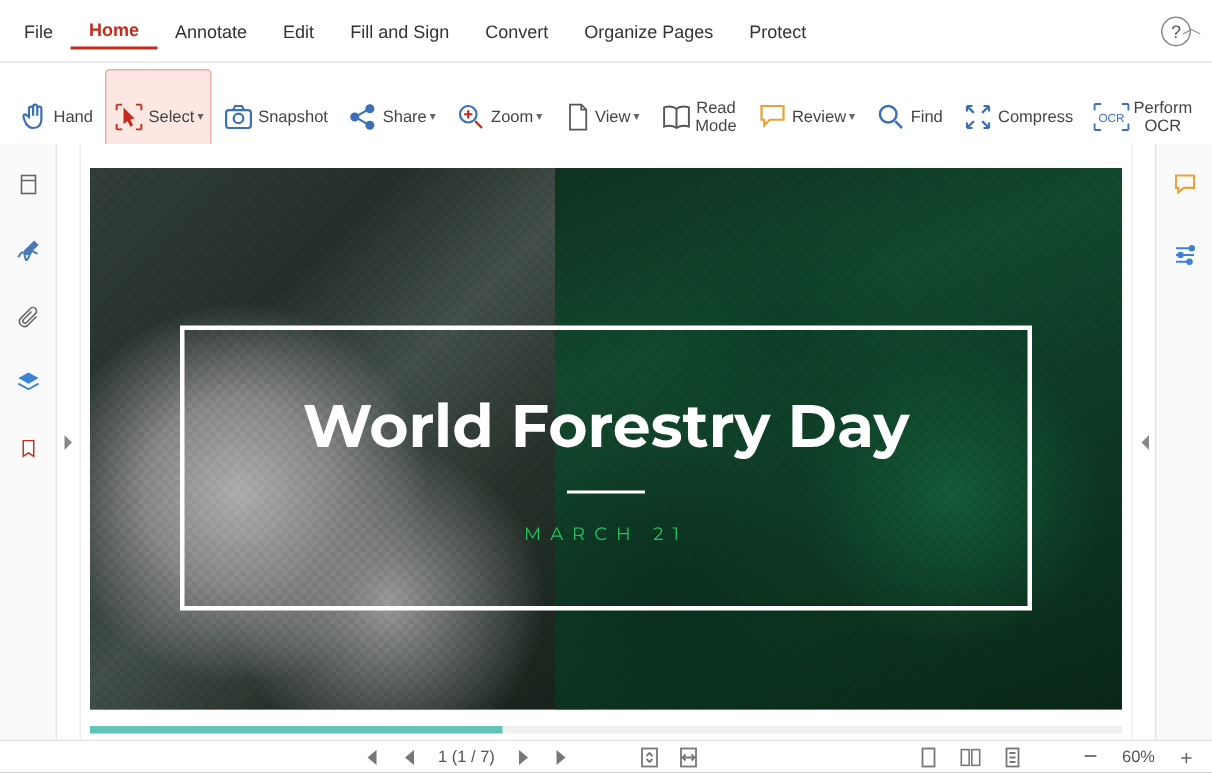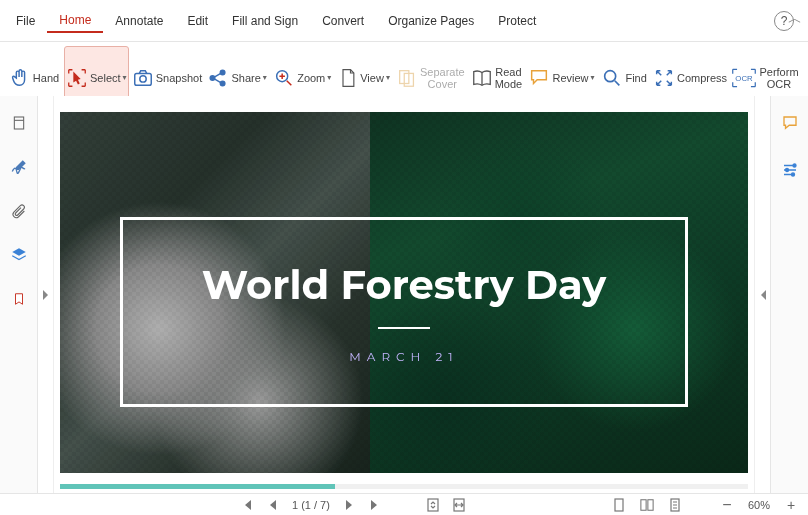--- a/index.html
+++ b/index.html
@@ -1,21 +1,21 @@
 <!DOCTYPE html>
 <html><head>
 <meta charset="utf-8">
 <style>
   * { box-sizing: border-box; margin: 0; padding: 0; }
   body { font-family: -apple-system, "Segoe UI", Arial, sans-serif; font-size: 12px; color: #333; background: #fff; width: 808px; height: 515px; overflow: hidden; position: relative; }
   
   
   .menubar { display: flex; align-items: center; height: 42px; padding: 0 4px; border-bottom: 1px solid #e5e5e5; }
   .menubar .item { padding: 4px 12px; cursor: pointer; font-size: 12px; }
-  .menubar .item.active { color: #c42b1c; border-bottom: 2px solid #c42b1c; font-weight: 400; }
+  .menubar .item.active { color: #c42b1c; border-bottom: 2px solid #c42b1c; font-weight: 700; }
   .menubar .spacer { flex: 1; }
   .helpbtn { width: 20px; height: 20px; border: 1px solid #888; border-radius: 50%; display: flex; align-items: center; justify-content: center; margin-right: 10px; font-size: 12px; color: #555; }
   
   
   .ribbon { display: flex; align-items: stretch; height: 70px; padding: 4px 6px 2px 6px; border-bottom: 1px solid #e5e5e5; gap: 2px; }
   .tool { display: flex; flex-direction: row; align-items: center; justify-content: center; min-width: 52px; padding: 2px 6px; border: 1px solid transparent; border-radius: 3px; cursor: pointer; gap: 2px; }
   .tool.selected { background: #fde7e3; border: 1px solid #e8b0a6; }
   .tool.disabled { opacity: 0.45; }
   .tool .ico { height: 24px; display: flex; align-items: center; justify-content: center; }
   .tool .lbl { font-size: 11px; color: #444; line-height: 12px; text-align: center; }
@@ -45,21 +45,21 @@
     radial-gradient(circle at 70% 60%, #145c38 0%, transparent 30%),
     radial-gradient(circle at 20% 80%, #0a3020 0%, transparent 25%),
     linear-gradient(160deg,#0f3322 0%, #134a2e 30%, #0d3a25 60%, #0a2818 100%);
   }
   .noise { position:absolute; inset:0; background-image:
     repeating-conic-gradient(#0000 0 90deg, #00000020 0 180deg);
     background-size: 8px 8px; mix-blend-mode: overlay; opacity:.5;}
   .title-frame { position:absolute; left:60px; right:60px; top:105px; height:190px; border:3px solid #fff; display:flex; flex-direction:column; align-items:center; justify-content:center; }
   .title-text { color:#fff; font-weight:700; font-size:40px; font-family: Montserrat, Arial, sans-serif; letter-spacing:0px;}
   .title-divider { width:52px; height:2px; background:#fff; margin-top:18px; }
-  .title-sub { color:#c4b5fd; font-size:12px; letter-spacing:6px; margin-top:20px; text-transform:uppercase; font-family: Montserrat, Arial, sans-serif;}
+  .title-sub { color:#22c55e; font-size:12px; letter-spacing:6px; margin-top:20px; text-transform:uppercase; font-family: Montserrat, Arial, sans-serif;}
   .h-scroll { position:absolute; left:6px; right:6px; bottom:4px; height:5px; background:#f0f0f0;}
   .h-scroll .thumb { position:absolute; left:0; width:40%; top:0; bottom:0; background:#60c4b8;}
   
   
   .statusbar { position:absolute; left:0; right:0; bottom:0; height:22px; border-top:1px solid #e5e5e5; display:flex; align-items:center; padding:0 10px; font-size:11px; color:#555; gap:14px;}
   .statusbar .navgroup { margin-left:230px; display:flex; align-items:center; gap:12px;}
   .statusbar .midspacer { flex:1; }
   .sb-icon { width:14px; height:14px; display:inline-flex; align-items:center; justify-content:center; cursor:pointer; color:#666;}
 </style>
 </head>
@@ -132,30 +132,20 @@
   <div class="tool">
     <div class="ico">
         <svg width="20" height="22" viewBox="0 0 24 24" fill="none" stroke="#555" stroke-width="1.4">
           <path d="M6 2h9l4 4v16H6z"></path>
           <path d="M15 2v4h4"></path>
         </svg>
       </div>
     <div class="lbl">View</div>
     <div class="arrow">▾</div>
   </div>
-  <div class="tool disabled">
-    <div class="ico">
-        <svg width="22" height="22" viewBox="0 0 24 24" fill="none" stroke="#d9a24a" stroke-width="1.4">
-          <rect x="4" y="4" width="10" height="14"></rect>
-          <rect x="9" y="7" width="10" height="14"></rect>
-        </svg>
-      </div>
-    <div class="lbl" style="white-space:pre-line">Separate
-Cover</div>
-  </div>
   <div class="tool">
     <div class="ico">
         <svg width="22" height="22" viewBox="0 0 24 24" fill="none" stroke="#555" stroke-width="1.4">
           <path d="M3 5c3-1 6-1 9 1 3-2 6-2 9-1v14c-3-1-6-1-9 1-3-2-6-2-9-1z"></path>
           <path d="M12 6v14"></path>
         </svg>
       </div>
     <div class="lbl" style="white-space:pre-line">Read
 Mode</div>
   </div>

